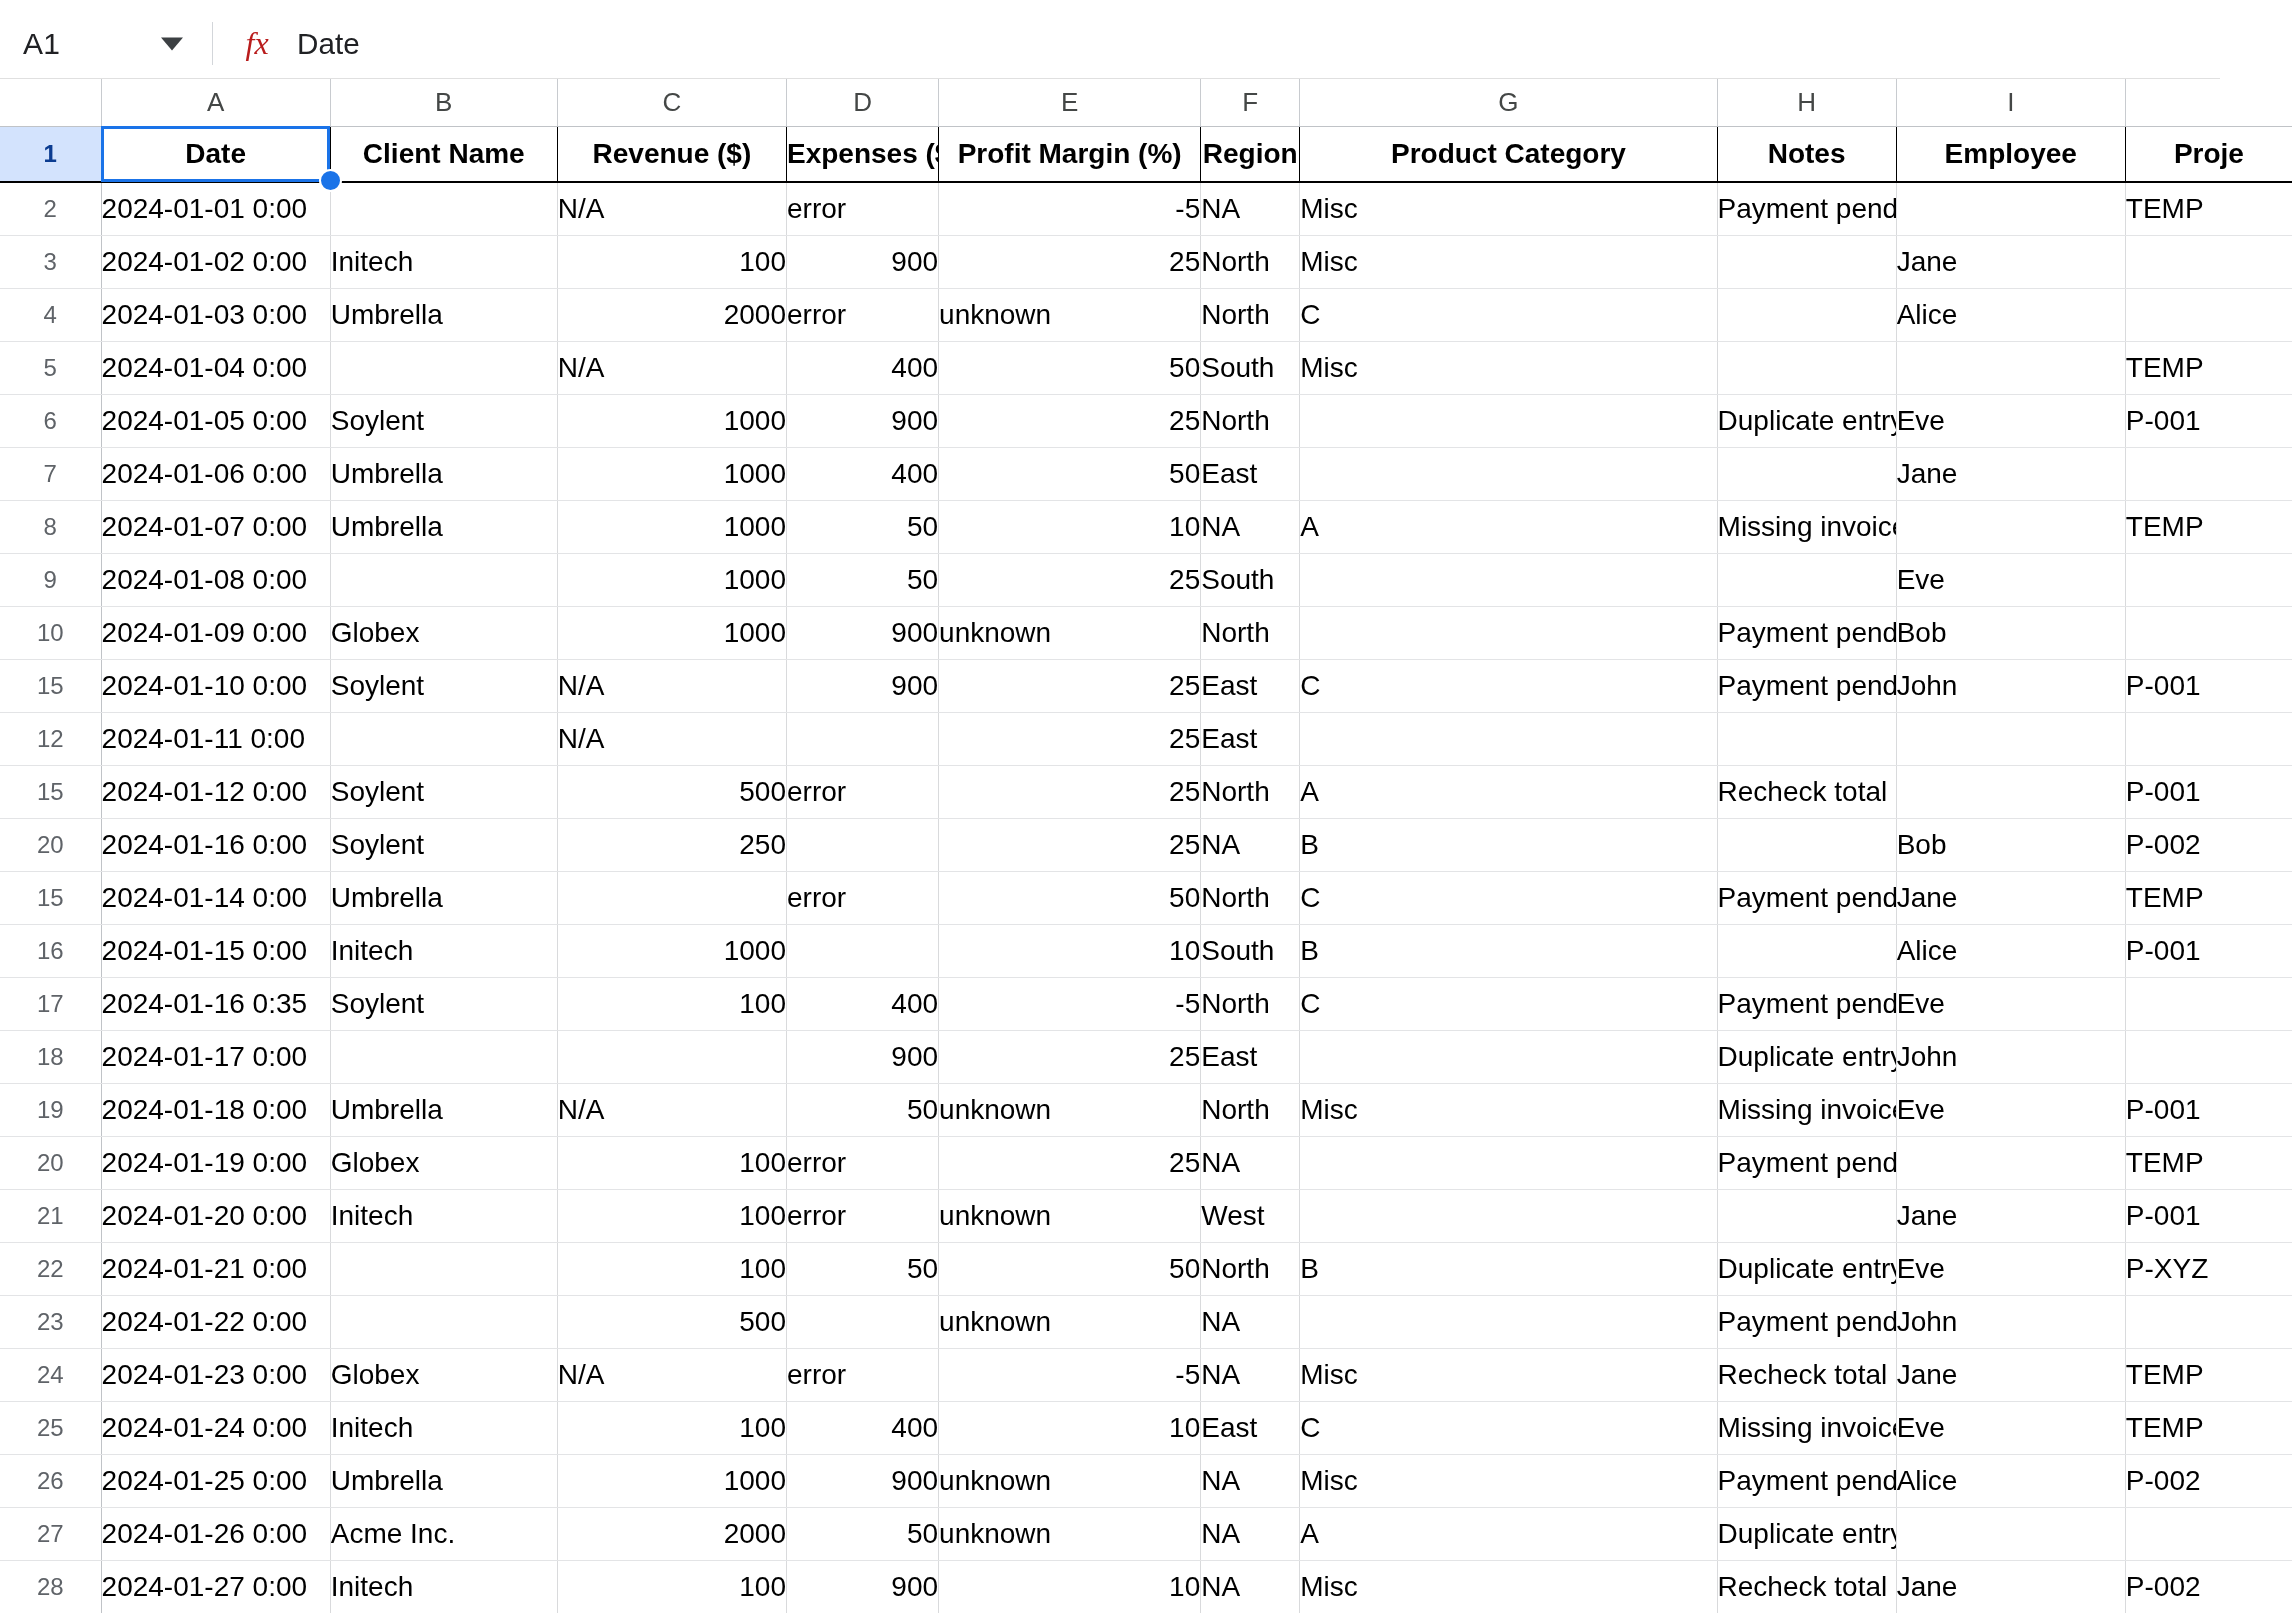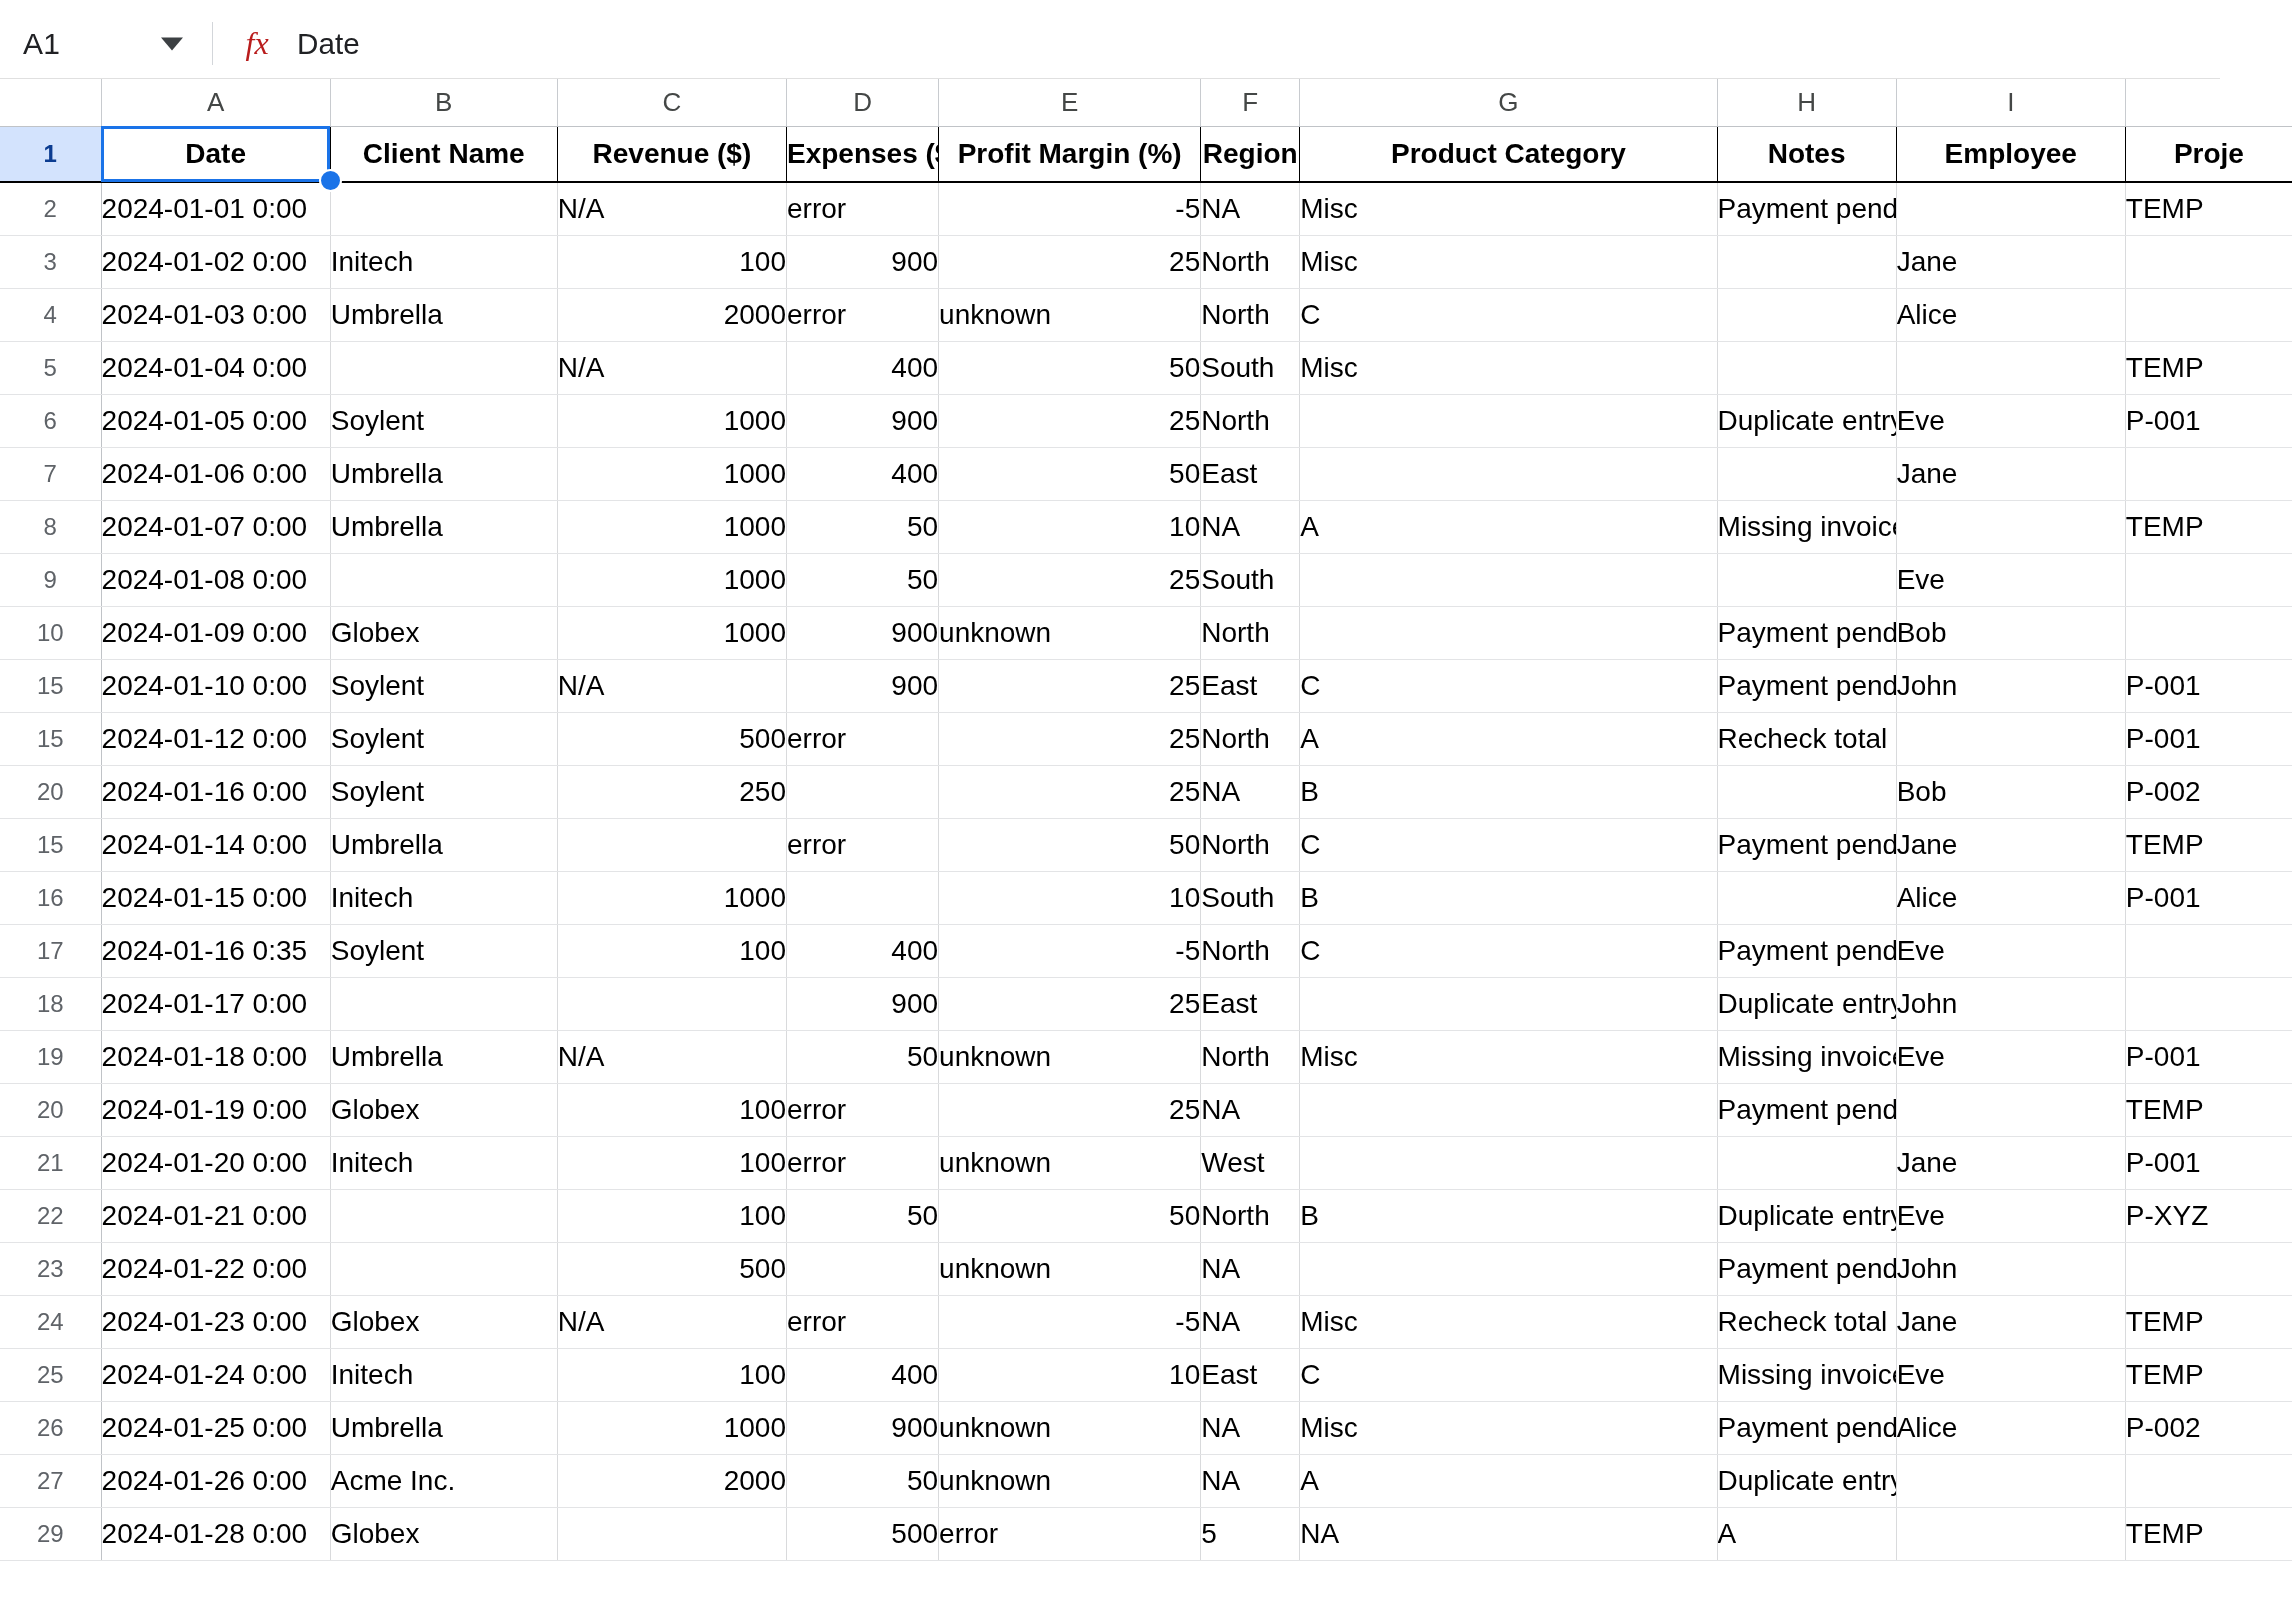--- a/index.html
+++ b/index.html
@@ -359,20 +359,33 @@
           <td class="cell txt">N/A</td>
           <td class="cell num">900</td>
           <td class="cell num">25</td>
           <td class="cell txt">East</td>
           <td class="cell txt">C</td>
           <td class="cell txt">Payment pending</td>
           <td class="cell txt">John</td>
           <td class="cell txt">P-001</td>
         </tr>
         <tr>
+          <td class="rowhead">12</td>
+          <td class="cell txt">2024-01-11 0:00</td>
+          <td class="cell txt"></td>
+          <td class="cell txt">N/A</td>
+          <td class="cell txt"></td>
+          <td class="cell num">25</td>
+          <td class="cell txt">East</td>
+          <td class="cell txt"></td>
+          <td class="cell txt"></td>
+          <td class="cell txt"></td>
+          <td class="cell txt"></td>
+        </tr>
+        <tr>
           <td class="rowhead">15</td>
           <td class="cell txt">2024-01-12 0:00</td>
           <td class="cell txt">Soylent</td>
           <td class="cell num">500</td>
           <td class="cell txt">error</td>
           <td class="cell num">25</td>
           <td class="cell txt">North</td>
           <td class="cell txt">A</td>
           <td class="cell txt">Recheck total</td>
           <td class="cell txt"></td>
@@ -554,20 +567,33 @@
           <td class="cell num">2000</td>
           <td class="cell num">50</td>
           <td class="cell txt">unknown</td>
           <td class="cell txt">NA</td>
           <td class="cell txt">A</td>
           <td class="cell txt">Duplicate entry?</td>
           <td class="cell txt"></td>
           <td class="cell txt"></td>
         </tr>
         <tr>
+          <td class="rowhead">28</td>
+          <td class="cell txt">2024-01-27 0:00</td>
+          <td class="cell txt">Initech</td>
+          <td class="cell num">100</td>
+          <td class="cell num">900</td>
+          <td class="cell num">10</td>
+          <td class="cell txt">NA</td>
+          <td class="cell txt">Misc</td>
+          <td class="cell txt">Recheck total</td>
+          <td class="cell txt">Jane</td>
+          <td class="cell txt">P-002</td>
+        </tr>
+        <tr>
           <td class="rowhead">29</td>
           <td class="cell txt">2024-01-28 0:00</td>
           <td class="cell txt">Globex</td>
           <td class="cell txt"></td>
           <td class="cell num">500</td>
           <td class="cell txt">error</td>
           <td class="cell txt">5</td>
           <td class="cell txt">NA</td>
           <td class="cell txt">A</td>
           <td class="cell txt"></td>

